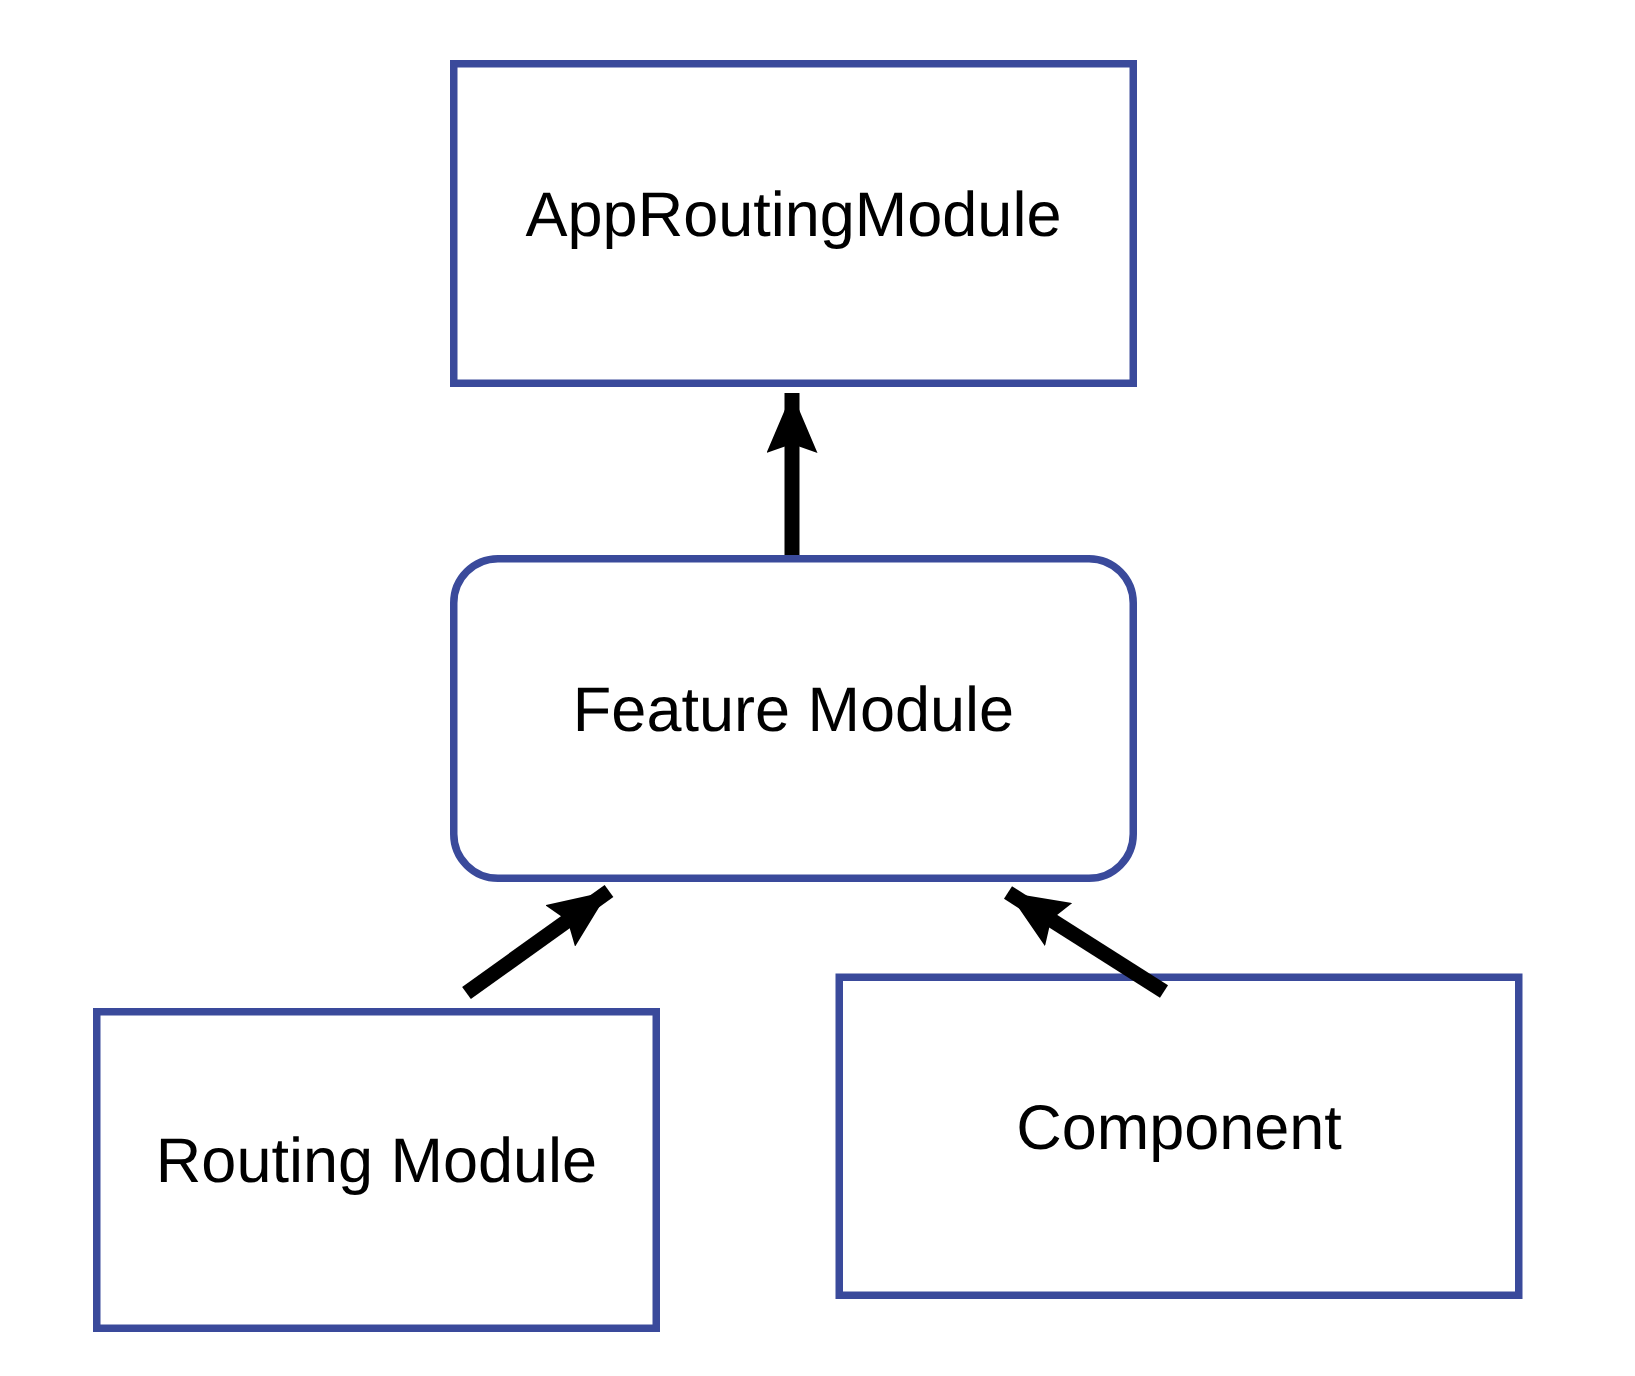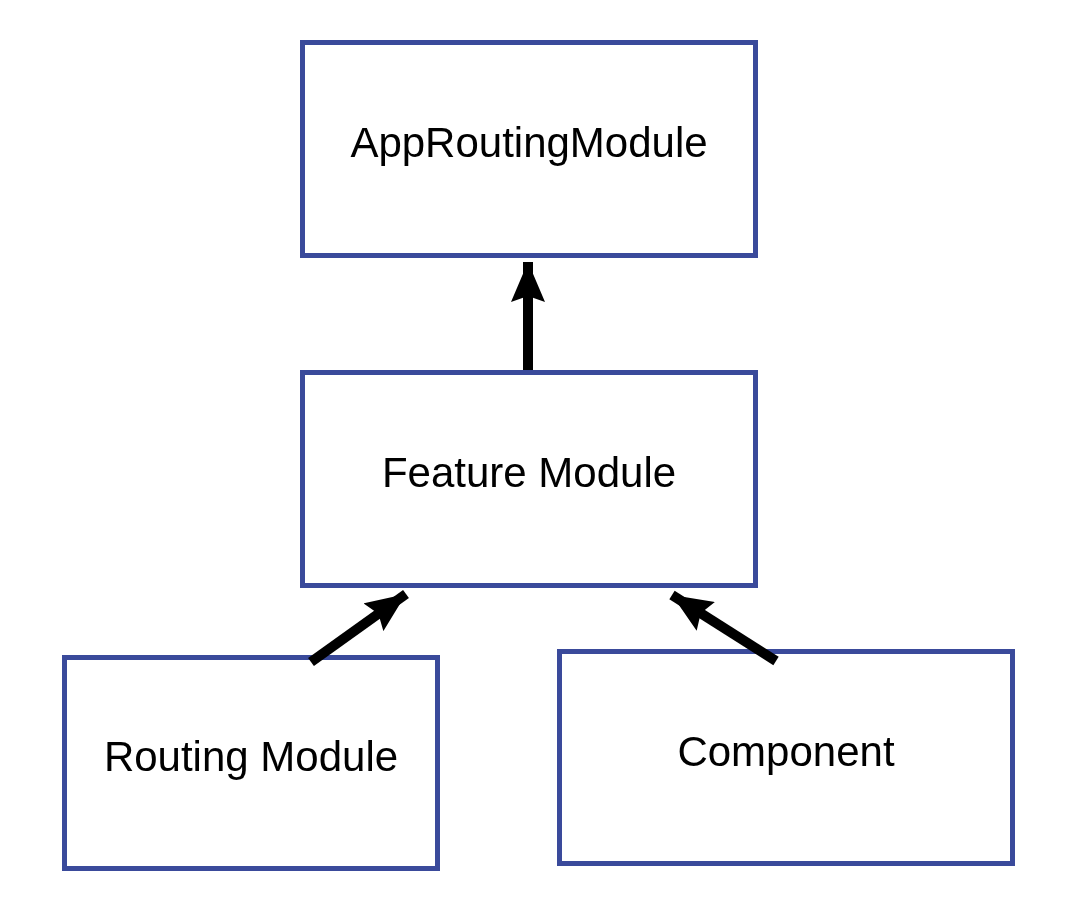--- a/index.html
+++ b/index.html
@@ -28,22 +28,22 @@
     align-items: center;
     justify-content: center;
   }
   .node-label {
     font-size: 42px;
     color: var(--label-color);
     white-space: nowrap;
     transform: translateY(-6px);
   }
   .node-0 { left: 300px; top:  40px; width: 458px; height: 218px; }
-  .node-1 { left: 300px; top: 370px; width: 458px; height: 218px; }
-  .node-2 { left:  62px; top: 655px; width: 378px; height: 216px; }
+  .node-1 { left: 300px; top: 370px; width: 458px; height: 218px; border-radius: 32px; }
+  .node-2 { left:  62px; top: 672px; width: 378px; height: 216px; }
   .node-3 { left: 557px; top: 649px; width: 458px; height: 217px; }
   .edges {
     position: absolute;
     left: 0; top: 0;
     width: 1090px;
     height: 917px;
     pointer-events: none;
   }
   .edge {
     stroke: var(--arrow-color);

